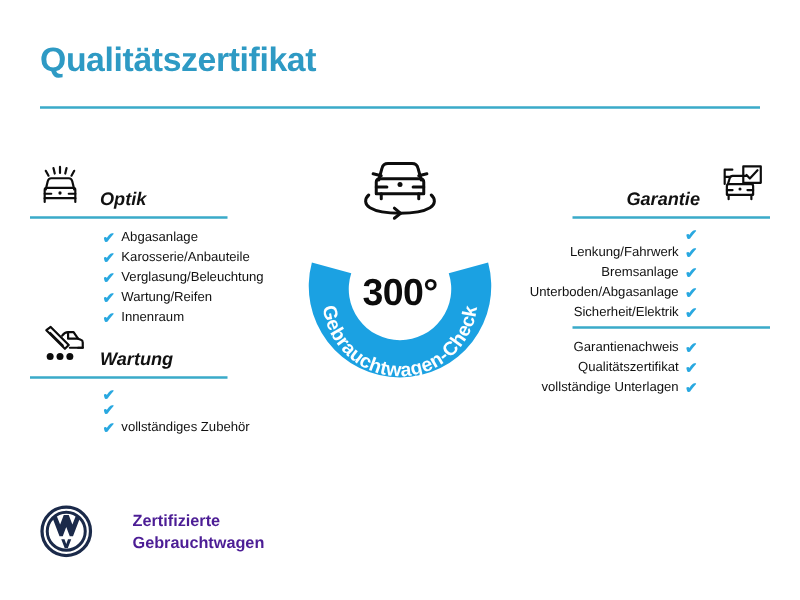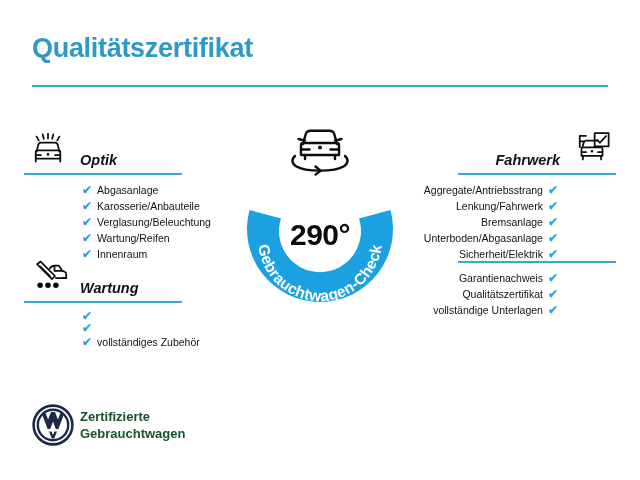--- a/index.html
+++ b/index.html
@@ -146,25 +146,25 @@
   
   #footer {
     position: absolute;
     left: 32px;
     top: 404px;
     display: flex;
     align-items: center;
   }
   #vw-logo { width: 42px; height: 42px; flex: 0 0 42px; }
   #footer-text {
-    margin-left: 6px;
+    margin-left: 32px;
     font-size: 13px;
     font-weight: bold;
     line-height: 17px;
-    color: #14532d;
+    color: #4c1d95;
     white-space: pre-line;
   }
 </style>
 </head>
 <body>
 
 <div id="page-title">Qualitätszertifikat</div>
 <div id="header-rule"></div>
 
 <div class="section sec-optik sec-left">
@@ -225,27 +225,26 @@
           <path d="M12 24.6 L17.2 24.6"></path>
           <path d="M30.8 24.6 L36 24.6"></path>
           <path d="M13.6 29 L13.6 33"></path>
           <path d="M34.4 29 L34.4 33"></path>
           <rect x="27" y="3" width="16" height="15"></rect>
           <path d="M30 10.8 L33 14 L40 6.5"></path>
         </g>
         <circle cx="24" cy="23.6" r="1.4" fill="#0d0d0d"></circle>
       </svg>
     </span>
-    <span class="sec-title">Fahrwerk</span>
+    <span class="sec-title">Garantie</span>
   </div>
   <div class="sec-rule"></div>
   <ul class="sec-list">
     <li>
         <span class="check">✔</span>
-        <span>Aggregate/Antriebsstrang</span>
       </li>
     <li>
         <span class="check">✔</span>
         <span>Lenkung/Fahrwerk</span>
       </li>
     <li>
         <span class="check">✔</span>
         <span>Bremsanlage</span>
       </li>
     <li>
@@ -337,21 +336,21 @@
         <path id="arcpath" d="M 18 73 A 62 62 0 0 0 142 73" fill="none"></path>
       </defs>
 
       <path d="M 9.5 44 A 73 73 0 1 0 150.5 44 L 119 52.5 A 41 41 0 1 1 41 52.5 Z" fill="#1ba1e2"></path>
       <text font-family="'Liberation Sans', sans-serif" font-size="15.5" font-weight="bold" fill="#ffffff" letter-spacing="0.2">
         <textPath href="#arcpath" startOffset="50%" text-anchor="middle">Gebrauchtwagen-Check</textPath>
       </text>
     </svg>
   </span>
 
-  <div id="badge-360">290°</div>
+  <div id="badge-360">300°</div>
 </div>
 
 <div id="footer">
   <span id="vw-logo">
     <svg viewBox="0 0 42 42" width="42" height="42" aria-hidden="true">
       <circle cx="21" cy="21" r="19.4" fill="none" stroke="#1b2a4a" stroke-width="2.6"></circle>
       <circle cx="21" cy="21" r="15.2" fill="none" stroke="#1b2a4a" stroke-width="2.4"></circle>
       <path d="M13.3 8.6 L16.1 15.6 L19.0 8.0 L23.0 8.0 L25.9 15.6 L28.7 8.6
                L31.9 10.5 L26.4 25.0 L23.8 25.0 L21.0 17.6 L18.2 25.0 L15.6 25.0 L10.1 10.5 Z
                M17.0 27.4 L19.6 27.4 L21.0 31.2 L22.4 27.4 L25.0 27.4 L22.2 34.6 L19.8 34.6 Z" fill="#1b2a4a"></path>

